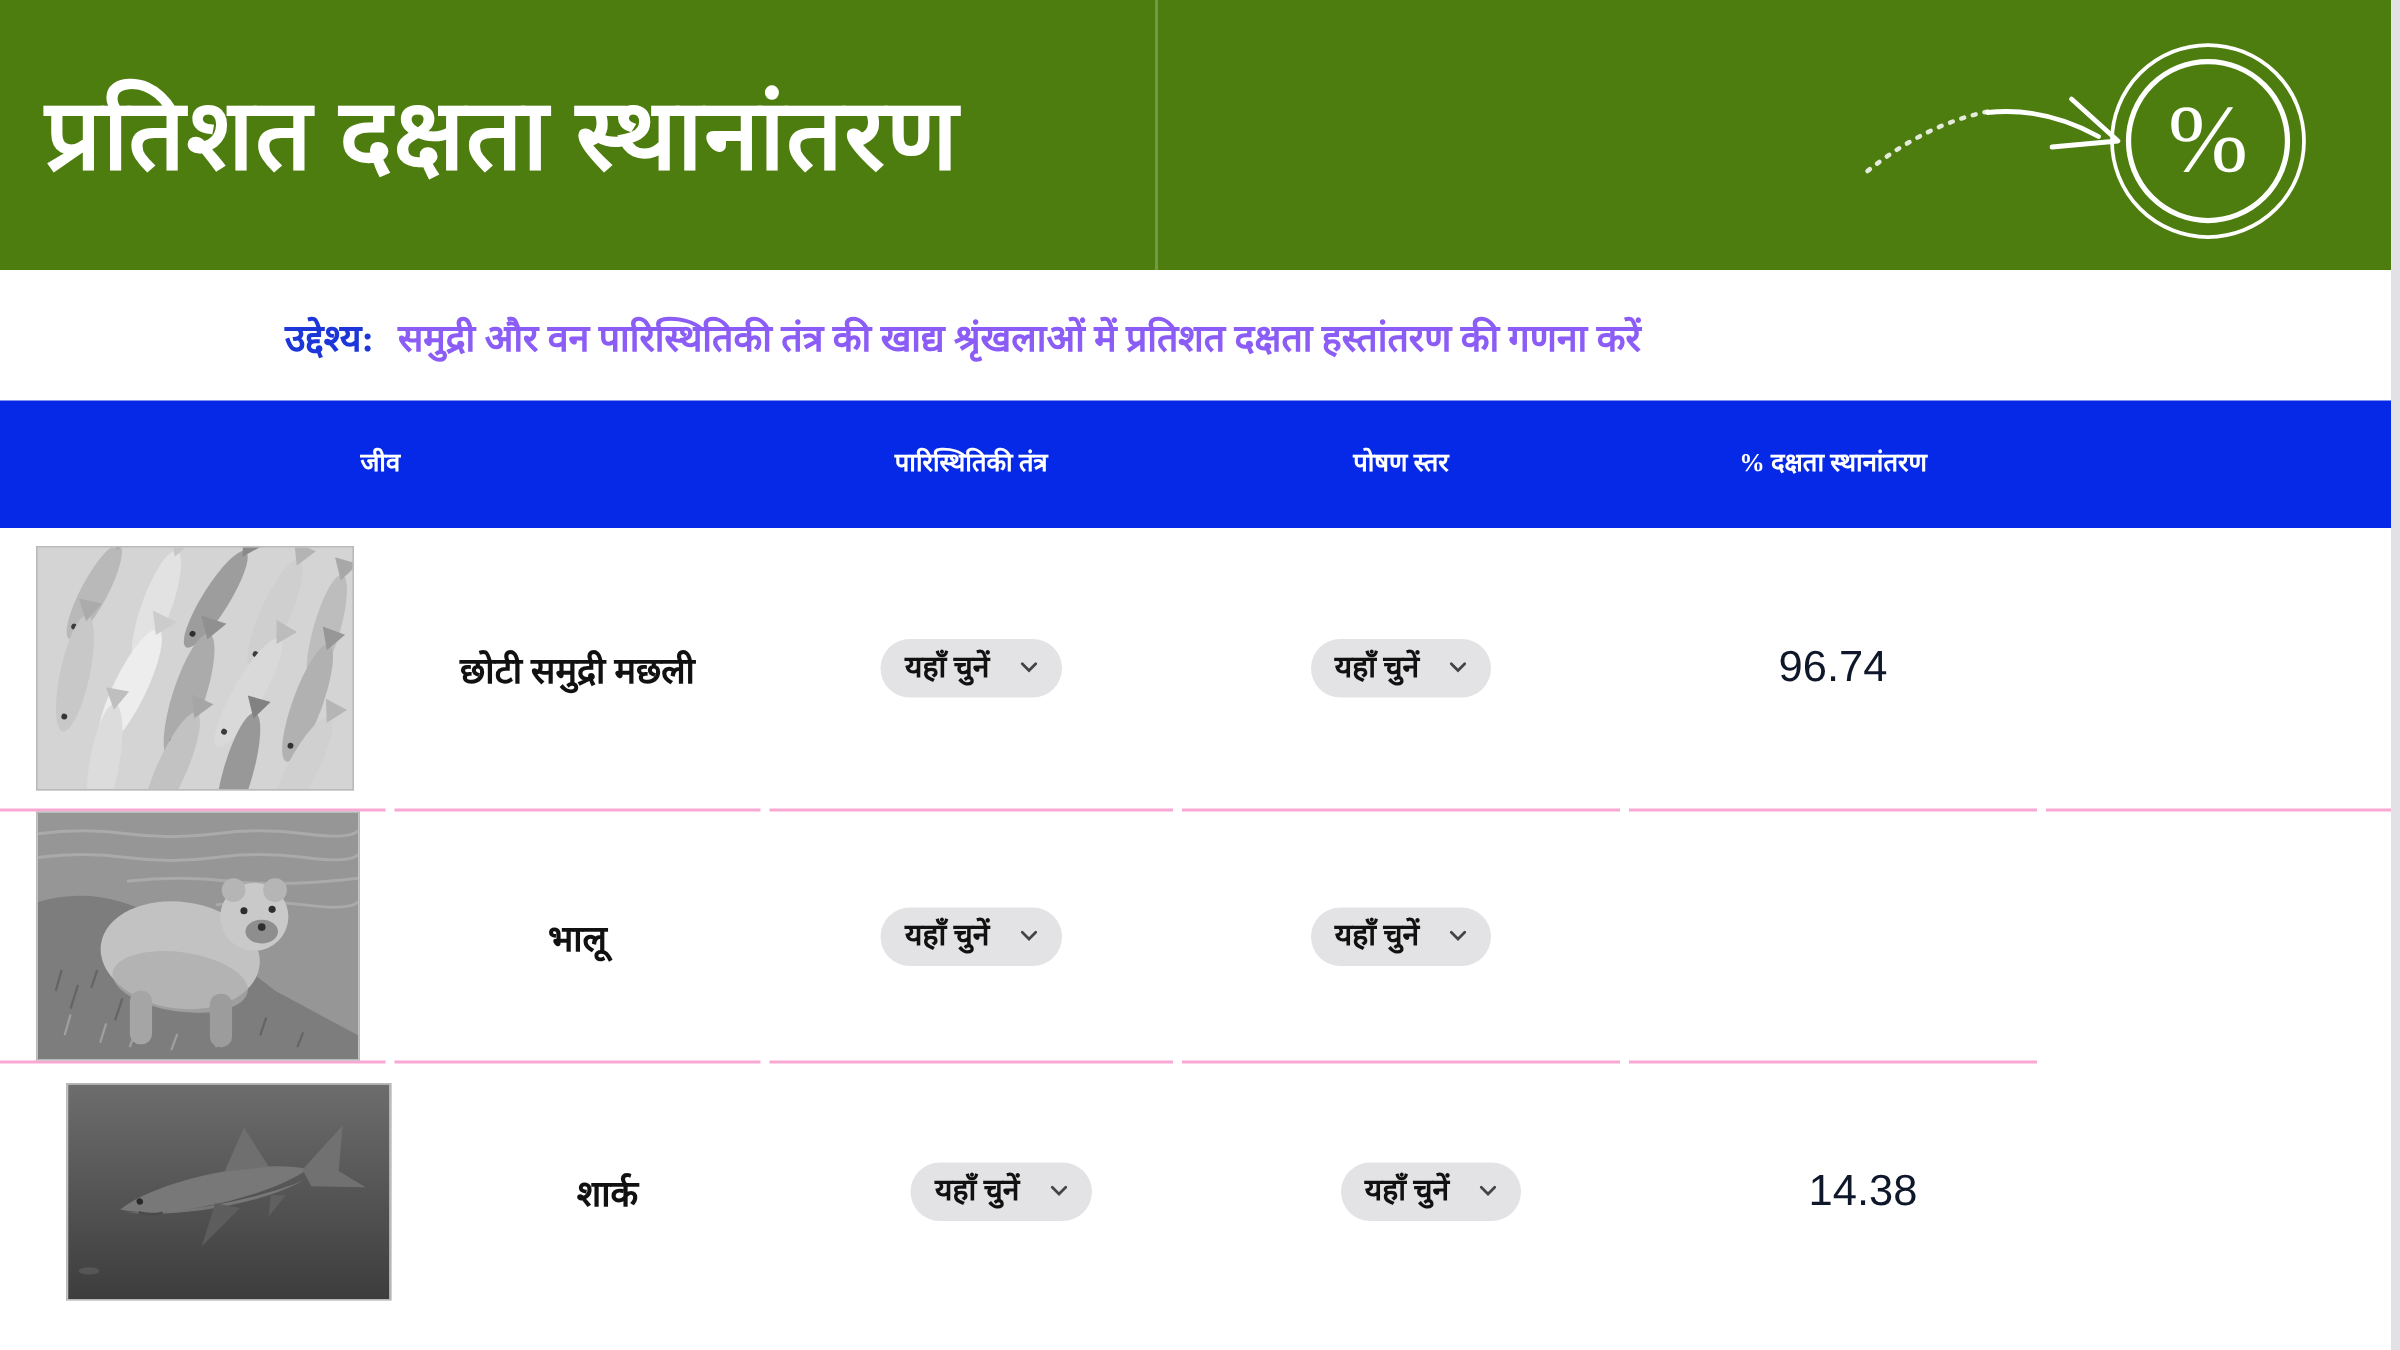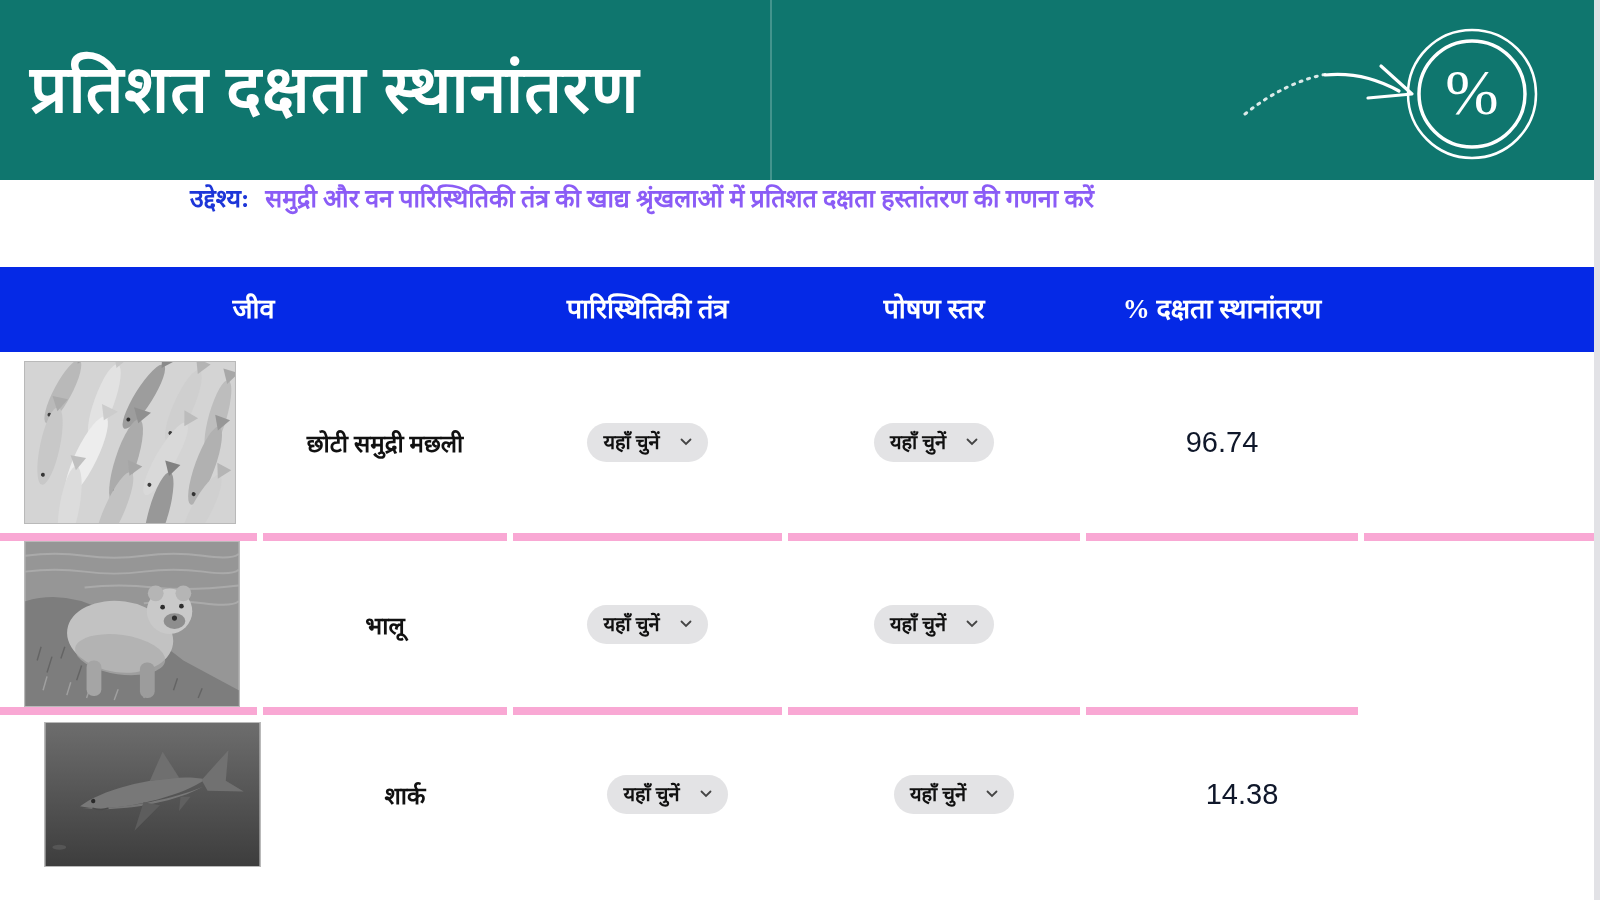--- a/index.html
+++ b/index.html
@@ -3,67 +3,67 @@
 <meta charset="utf-8">
 <style>
   * { margin:0; padding:0; box-sizing:border-box; }
   html,body { background:#ffffff; }
   .page {
     position:relative; width:1600px; height:900px; overflow:hidden;
     background:#ffffff; font-family:"Liberation Sans", sans-serif;
   }
   
   .app-header {
-    position:relative; height:180px; background:#0f766e;
+    position:relative; height:180px; background:#4d7c0f;
   }
   .page-title {
     position:absolute; left:30px; top:50%; transform:translateY(-54%);
     color:#ffffff; font-family:"Liberation Serif","DejaVu Serif",serif;
     font-weight:600; font-size:66px; letter-spacing:1px; white-space:nowrap;
   }
   .header-seam {
     position:absolute; left:770px; top:0; width:2px; height:180px;
     background:rgba(255,255,255,0.22);
   }
   .arrow-wrap { position:absolute; left:1215px; top:50px; width:205px; height:80px; }
   .badge-wrap { position:absolute; right:60px; top:26px; width:136px; height:136px; }
   .badge-symbol {
     position:absolute; left:0; top:0; width:100%; height:100%;
     display:flex; align-items:center; justify-content:center;
     color:#ffffff; font-family:"Liberation Serif","DejaVu Serif",serif;
     font-size:64px; font-weight:500; padding-bottom:2px;
   }
   
   .objective-bar {
-    height:87px; background:#ffffff; display:flex; align-items:flex-start;
+    height:87px; background:#ffffff; display:flex; align-items:center;
     padding-left:190px; gap:16px;
     font-family:"Liberation Serif","DejaVu Serif",serif;
   }
   .objective-label { color:#1d36d8; font-size:25px; font-weight:700; white-space:nowrap; }
   .objective-text  { color:#8b5cf6; font-size:25px; font-weight:700; }
   
   .thead {
     height:85px; background:#0529e6; display:grid;
     grid-template-columns:507px 269px 292px 272px 1fr; column-gap:6px;
   }
   .th {
     display:flex; align-items:center; justify-content:center; text-align:center;
-    color:#ffffff; font-weight:700; font-size:27px; line-height:1.3;
+    color:#ffffff; font-weight:700; font-size:17px; line-height:1.3;
     font-family:"Liberation Serif","DejaVu Serif",serif;
   }
   .th-inner-narrow { max-width:240px; }
   .row {
     display:grid; grid-template-columns:257px 244px 269px 292px 272px 1fr;
     column-gap:6px;
   }
   .row-1 { height:189px; }
   .row-2 { height:168px; }
   .row-3 { height:171px;padding-left:20px; }
   .cell { display:flex; align-items:center; justify-content:center; }
-  .row-bordered > .cell { border-bottom:8px solid #f9a8d4; }
+  .row-bordered > .cell { border-bottom:2px solid #f9a8d4; }
   .img-cell { justify-content:flex-start; padding-left:24px; }
   .photo { border:1px solid #b9b9b9; background:#cfcfcf; display:block; }
   .organism-name {
     font-family:"Liberation Serif","DejaVu Serif",serif;
     font-weight:700; font-size:24px; color:#111111; text-align:center;
   }
   .pill {
     background:#e3e3e5; border:none; border-radius:999px; cursor:pointer;
     padding:7px 16px 8px 16px; display:inline-flex; align-items:center; gap:20px;
     font-family:"Liberation Serif","DejaVu Serif",serif;

